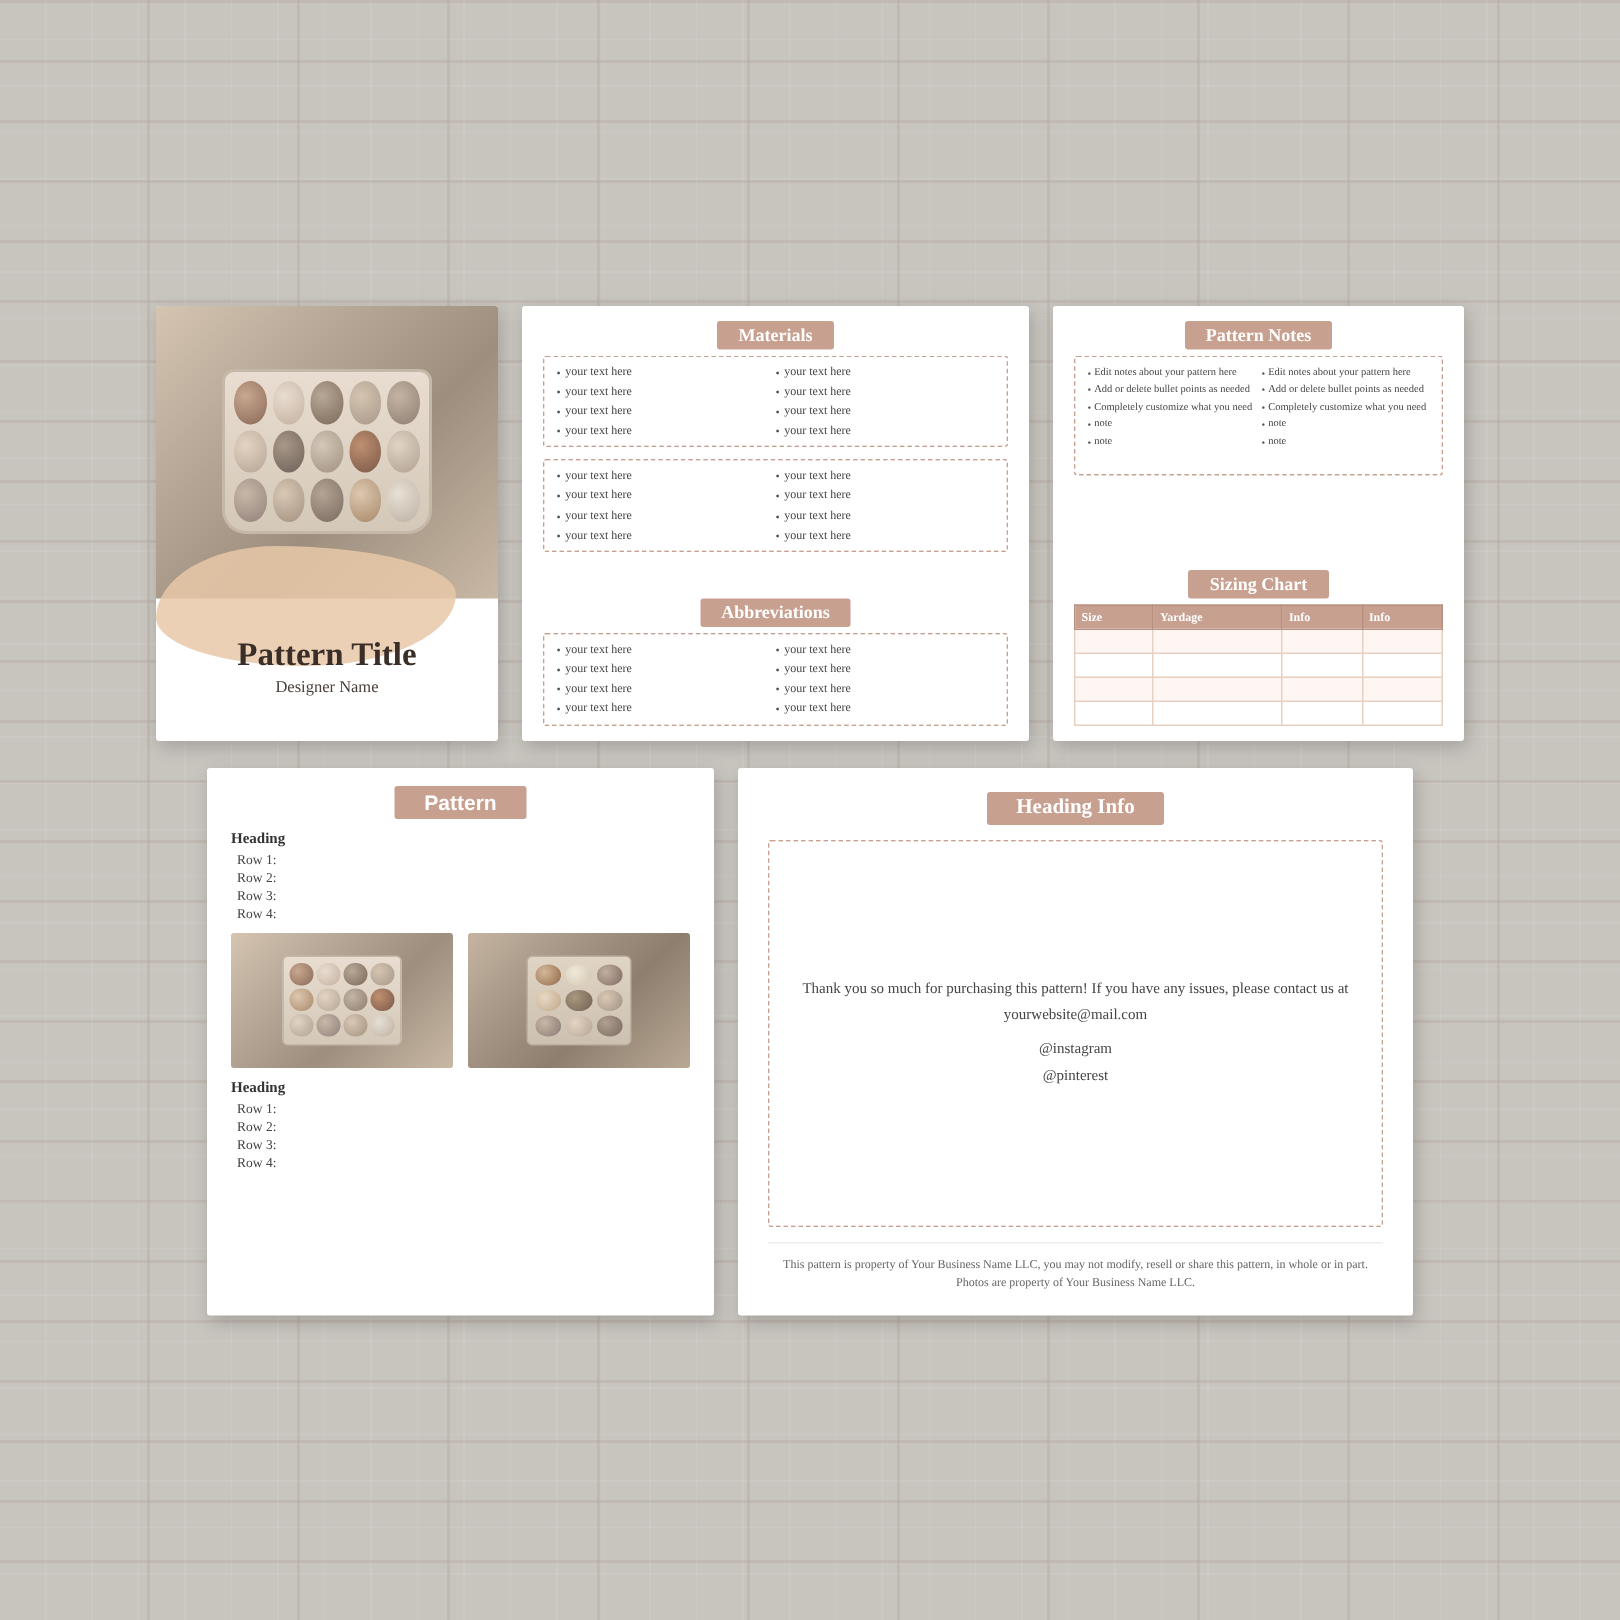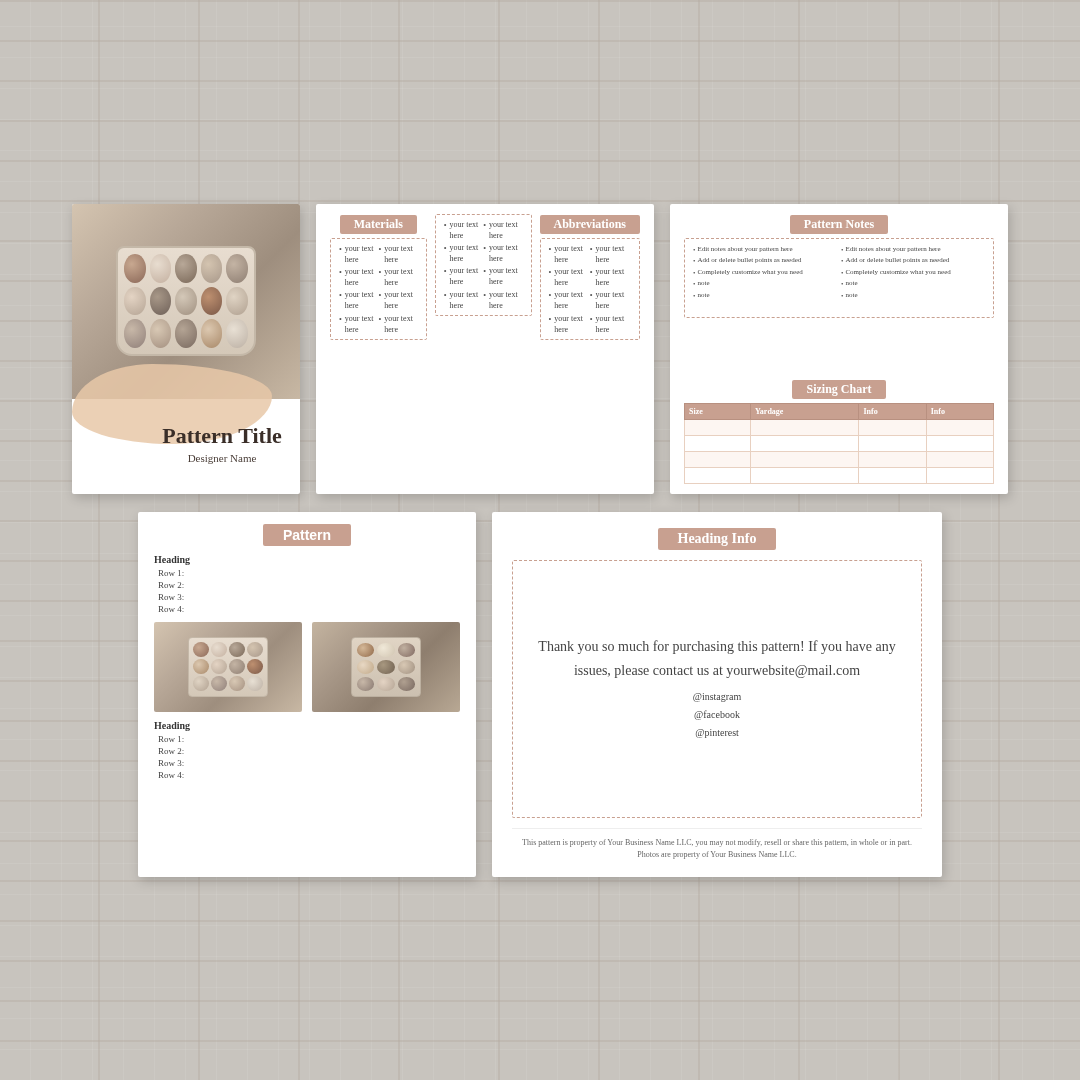--- a/index.html
+++ b/index.html
@@ -134,21 +134,20 @@
       z-index: 2;
     }
 
     .cover-title-area {
       position: absolute;
       bottom: 30px;
       left: 0;
       width: 100%;
       z-index: 3;
       text-align: center;
-      margin-left: 36px;
     }
 
     .cover-title {
       font-family: Georgia, serif;
       font-size: 22px;
       font-weight: bold;
       color: #3a2e28;
       line-height: 1.1;
     }
 
@@ -158,20 +157,21 @@
       color: #4a3e38;
       margin-top: 3px;
     }
 
     
     .card-mid {
       width: 338px;
       height: 290px;
       padding: 10px 14px;
       display: flex;
+      flex-direction: column;
       gap: 8px;
     }
 
     .section-block {
       flex: 1;
     }
 
     .section-header {
       text-align: center;
       position: relative;
@@ -210,21 +210,21 @@
     }
 
     .bullet-dot {
       color: #555;
       flex-shrink: 0;
       margin-top: 1px;
     }
 
     
     .card-right {
-      width: 338px;
+      width: 274px;
       height: 290px;
       padding: 10px 14px;
       display: flex;
       flex-direction: column;
       gap: 0;
     }
 
     .notes-section {
       flex: 1;
     }
@@ -378,21 +378,21 @@
       padding: 14px 16px;
       text-align: center;
       flex: 1;
       display: flex;
       flex-direction: column;
       justify-content: center;
       gap: 6px;
     }
 
     .contact-text {
-      font-size: 14px;
+      font-size: 10px;
       color: #444;
       line-height: 1.7;
     }
 
     .contact-social {
       font-size: 10px;
       color: #444;
       line-height: 1.8;
     }
 
@@ -718,21 +718,20 @@
 
     <div class="card card-contact">
       <div class="contact-header">
         <span class="contact-header-bg">Heading Info</span>
       </div>
 
       <div class="contact-main-box">
         <div class="contact-text">Thank you so much for purchasing this pattern! If you have any issues, please contact us at yourwebsite@mail.com</div>
         <div class="contact-social">
           <div>@instagram</div>
-          <div>@facebook</div>
           <div>@pinterest</div>
         </div>
       </div>
 
       <div class="contact-footer">This pattern is property of Your Business Name LLC, you may not modify, resell or share this pattern, in whole or in part. Photos are property of Your Business Name LLC.</div>
     </div>
 
   </div>
 </div>
 

